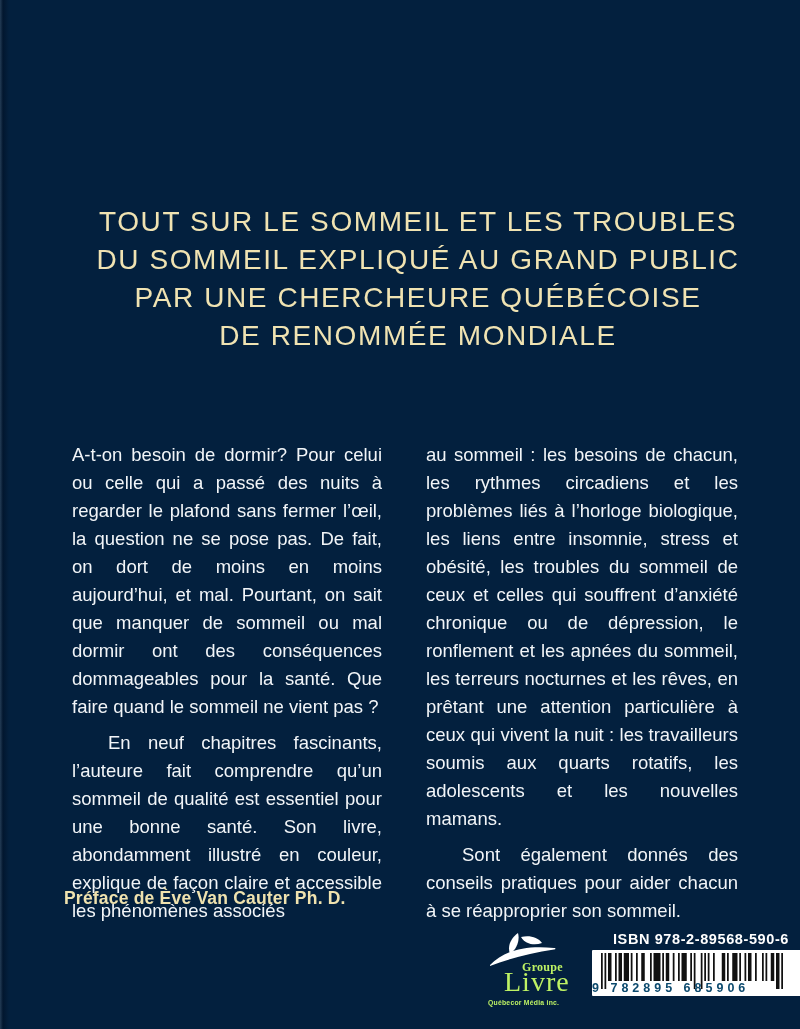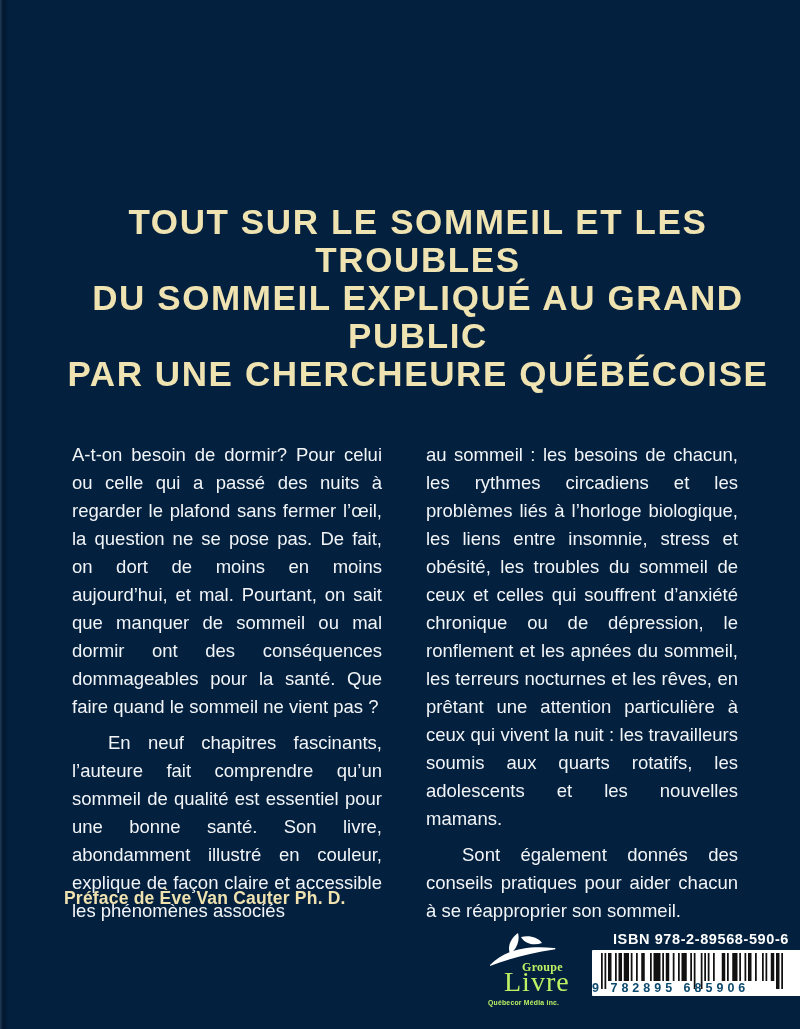--- a/index.html
+++ b/index.html
@@ -17,22 +17,22 @@
       rgba(150,158,168,0.22) 0px,
       rgba(0,5,18,0.35) 3px,
       rgba(0,5,18,0.0) 9px);
     pointer-events:none;
     z-index:5;
   }
   .headline{
     position:absolute;top:203px;left:0;right:0;
     text-align:center;
     color:#f0e3b2;
-    font-weight:bold;
-    font-size:35px;
+    font-weight:normal;
+    font-size:28px;
     line-height:38px;
     letter-spacing:1.6px;
     margin-left:36px;
   }
   .bodycol{
     position:absolute;top:433px;
     color:#f2f5f8;
     font-size:18.5px;
     line-height:28px;
     text-align:justify;
@@ -99,20 +99,21 @@
 </style>
 </head>
 <body>
 
 <div class="cover">
 
   <div class="headline">
     <div>TOUT SUR LE SOMMEIL ET LES TROUBLES</div>
     <div>DU SOMMEIL EXPLIQUÉ AU GRAND PUBLIC</div>
     <div>PAR UNE CHERCHEURE QUÉBÉCOISE</div>
+    <div>DE RENOMMÉE MONDIALE</div>
   </div>
 
   <div class="bodycol col-left">
     <p>A-t-on besoin de dormir? Pour celui ou celle qui a passé des nuits à regarder le plafond sans fermer l’œil, la question ne se pose pas. De fait, on dort de moins en moins aujourd’hui, et mal. Pourtant, on sait que manquer de sommeil ou mal dormir ont des conséquences dommageables pour la santé. Que faire quand le sommeil ne vient pas ?</p>
     <p class="indent">En neuf chapitres fascinants, l’auteure fait comprendre qu’un sommeil de qualité est essentiel pour une bonne santé. Son livre, abondamment illustré en couleur, explique de façon claire et accessible les phénomènes associés</p>
   </div>
 
   <div class="bodycol col-right">
     <p>au sommeil : les besoins de chacun, les rythmes circadiens et les problèmes liés à l’horloge biologique, les liens entre insomnie, stress et obésité, les troubles du sommeil de ceux et celles qui souffrent d’anxiété chronique ou de dépression, le ronflement et les apnées du sommeil, les terreurs nocturnes et les rêves, en prêtant une attention particulière à ceux qui vivent la nuit : les travailleurs soumis aux quarts rotatifs, les adolescents et les nouvelles mamans.</p>
     <p class="indent">Sont également donnés des conseils pratiques pour aider chacun à se réapproprier son sommeil.</p>

